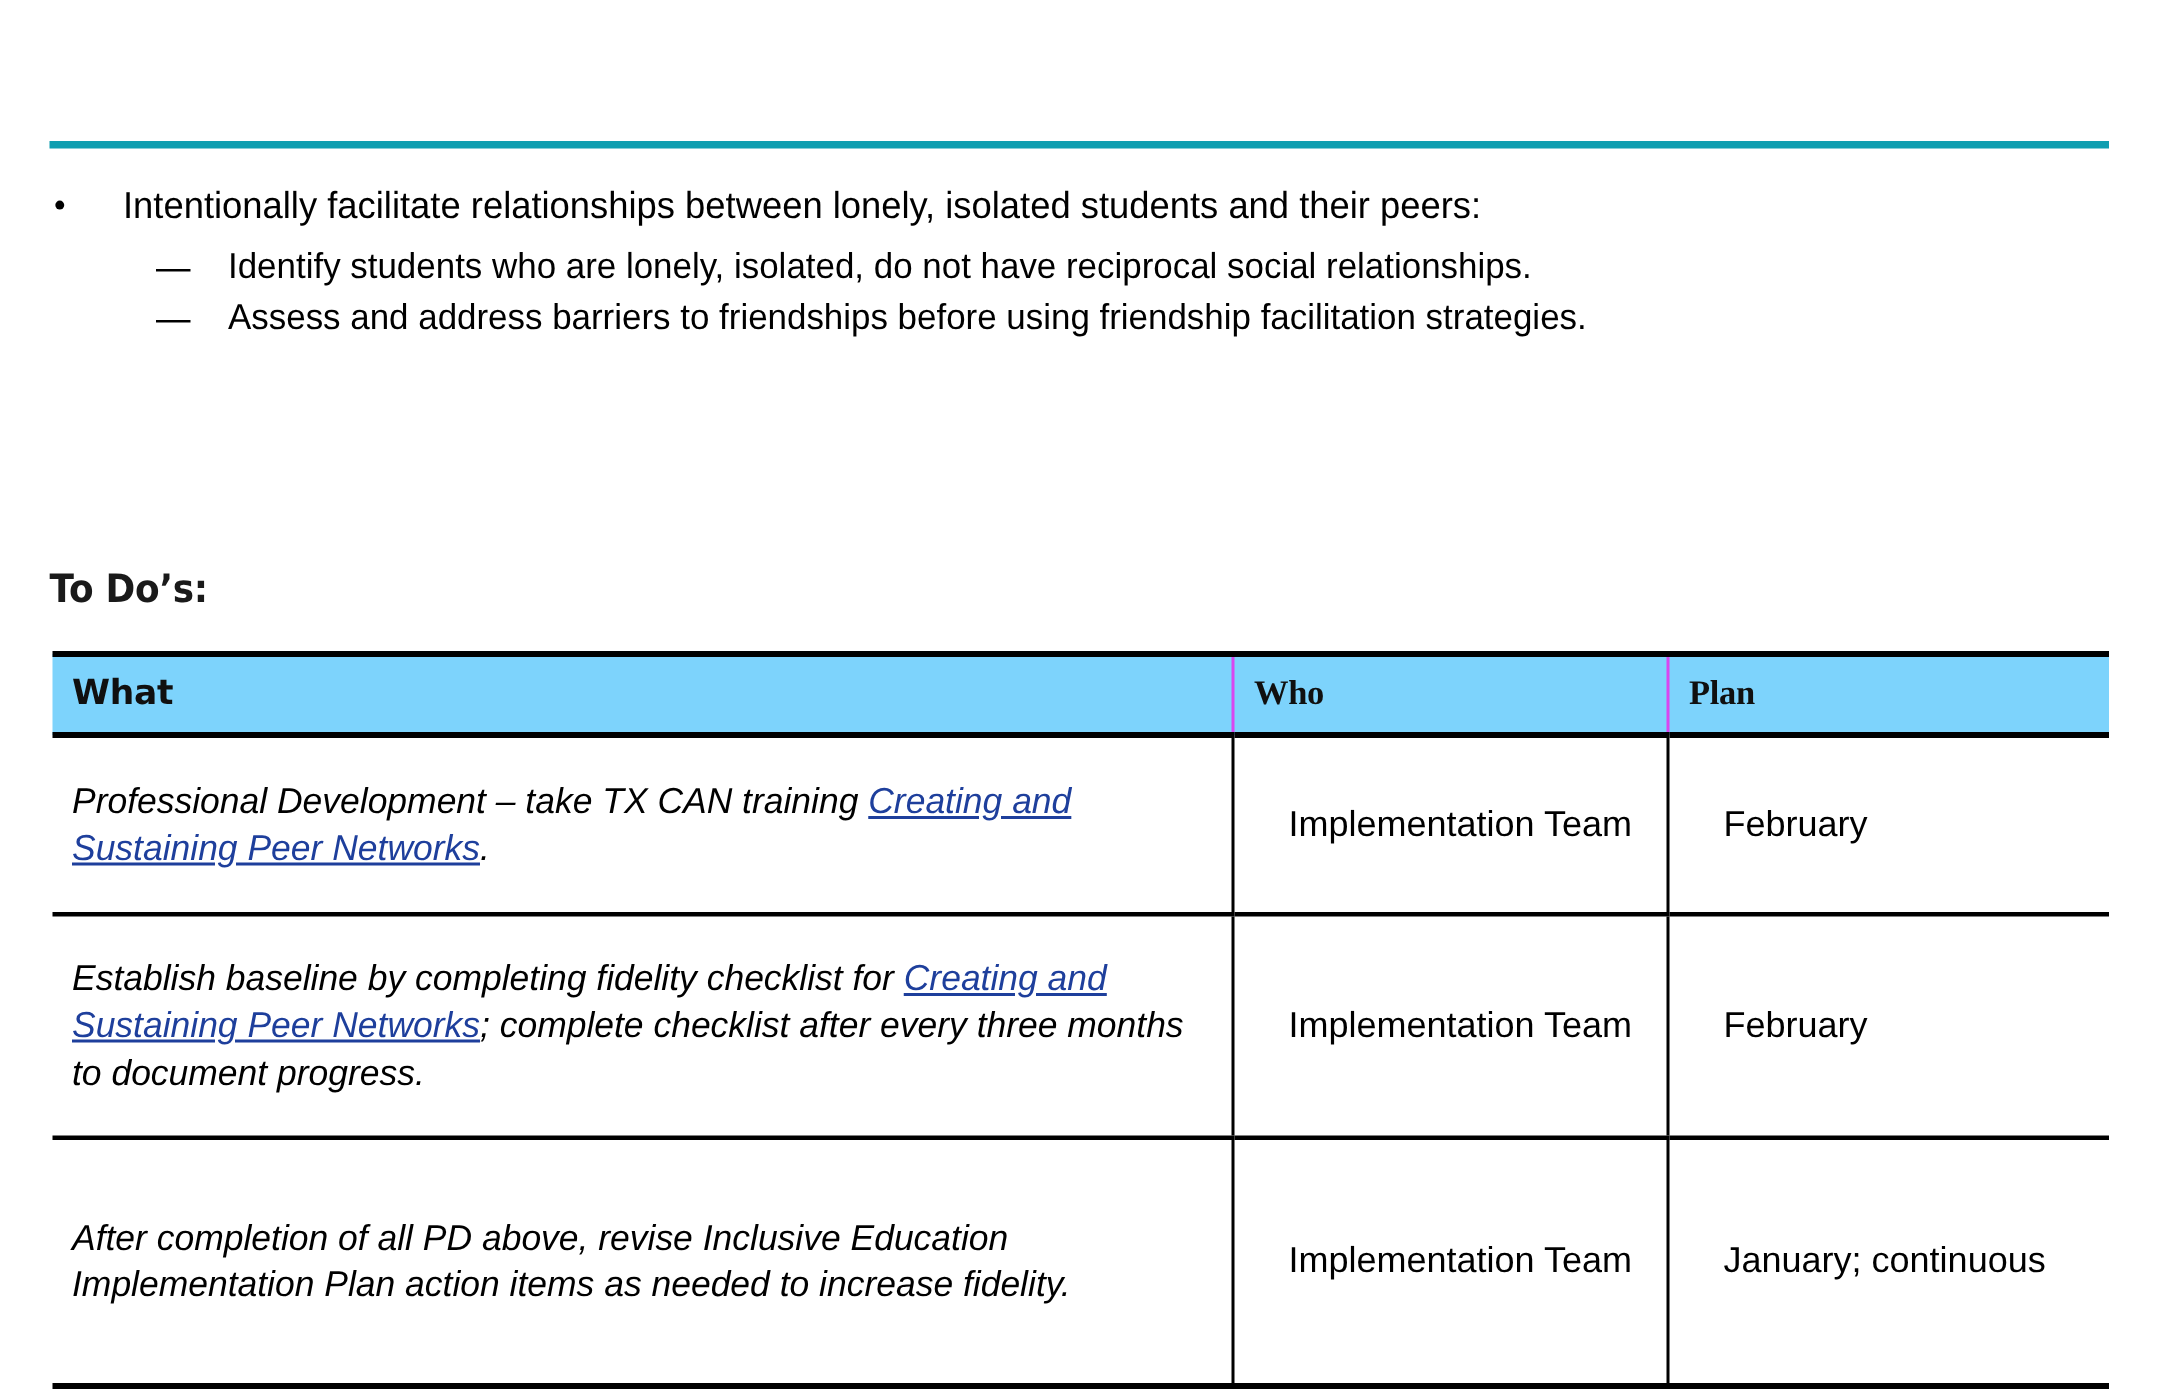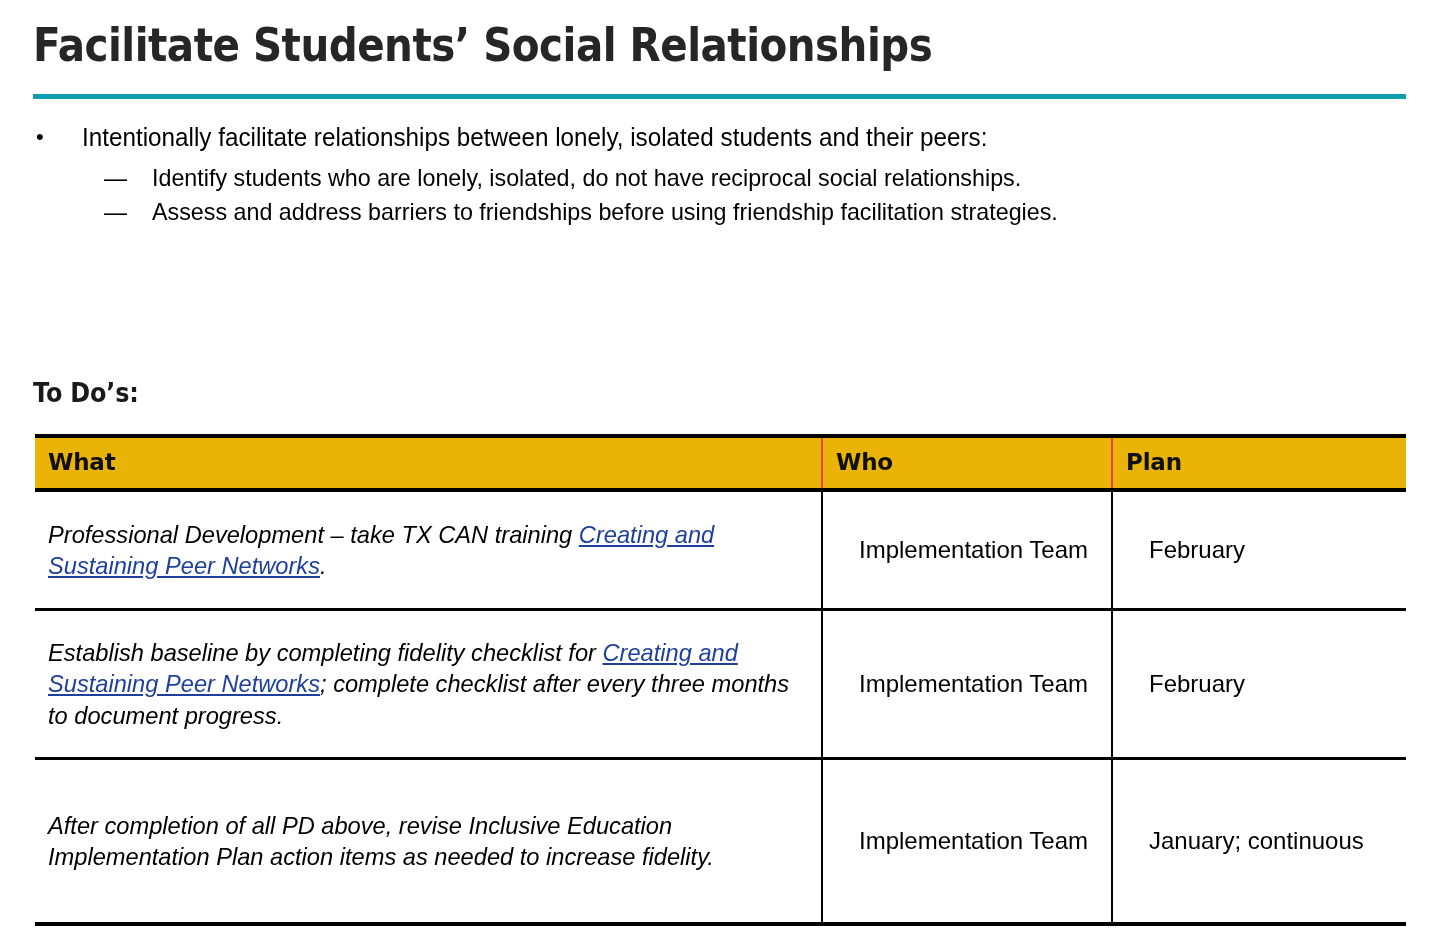--- a/index.html
+++ b/index.html
@@ -116,35 +116,36 @@
     border-collapse: collapse;
     table-layout: fixed;
     border-top: 4px solid #000;
     border-bottom: 4px solid #000;
   }
   .todo-table col.c-what  { width: 787px; }
   .todo-table col.c-who   { width: 290px; }
   .todo-table col.c-when  { width: 294px; }
 
   .todo-table th {
-    background: #eab308;
+    background: #7dd3fc;
     text-align: left;
     vertical-align: middle;
     font-family: "DejaVu Sans", "Liberation Sans", sans-serif;
     font-weight: bold;
     font-size: 23px;
     color: #101010;
     padding: 11px 0 13px 13px;
     border-bottom: 4px solid #000;
     letter-spacing: -0.2px;
     margin-left: 26px;
   }
   .todo-table th.col-who,
   .todo-table th.col-when {
-    border-left: 2px solid #ef4444;
+    border-left: 2px solid #d946ef;
+    font-family: Liberation Serif, serif;
   }
 
   .todo-table td {
     vertical-align: middle;
     font-size: 24px;
     line-height: 1.3;
     color: #000;
     padding: 12px 10px 12px 13px;
     border-bottom: 3px solid #000;
     font-family: "Liberation Sans", sans-serif;
@@ -175,23 +176,20 @@
     color: #1e3f9c;
     text-decoration: underline;
     text-underline-offset: 2px;
   }
 </style>
 </head>
 <body>
 
 <div class="slide">
 
-  <div class="title-block">
-    <h1 class="slide-title">Facilitate Students’ Social Relationships</h1>
-  </div>
   <div class="title-rule"></div>
 
   <div class="bullets">
 
     <div class="bullet-row level1">
       <span class="bullet-marker">•</span>
       <span class="bullet-text">Intentionally facilitate relationships between lonely, isolated students and their peers:</span>
     </div>
 
     <div class="bullet-row level2">

